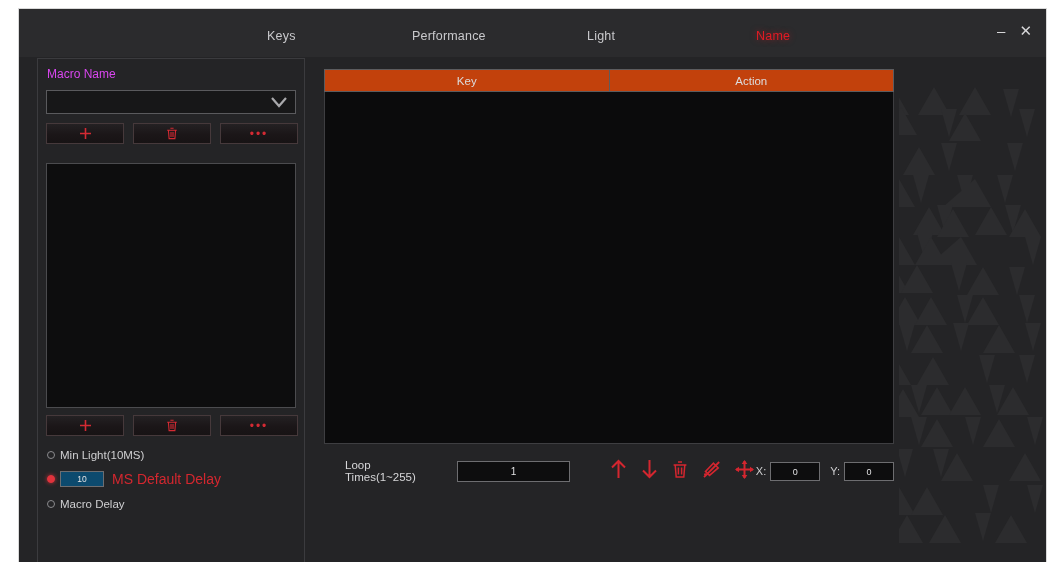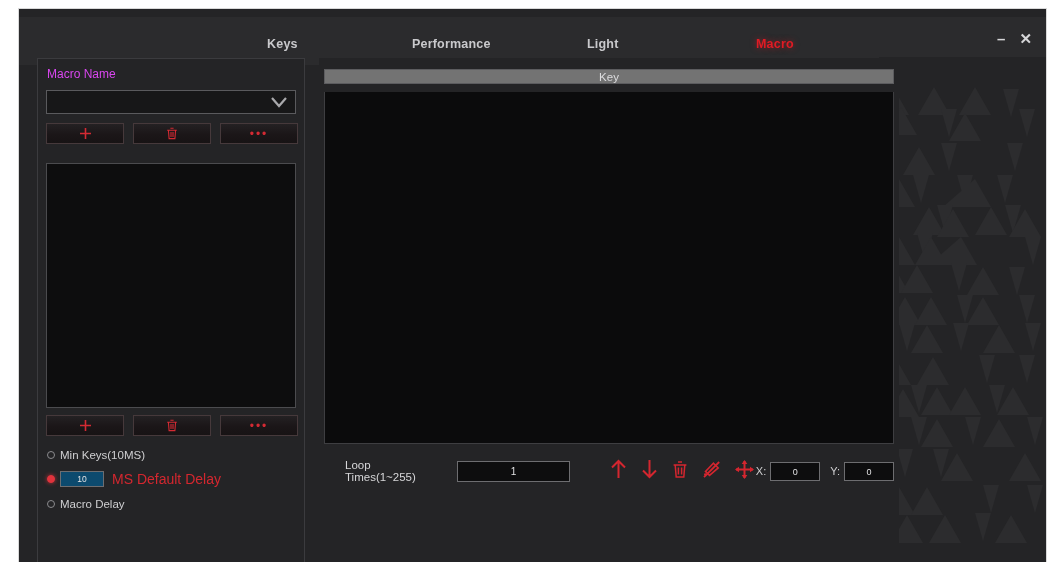--- a/index.html
+++ b/index.html
@@ -19,23 +19,22 @@
     background: #242426;
     border: 1px solid #d9d9d9;
     border-bottom: none;
     box-sizing: border-box;
     overflow: hidden;
   }
 
   
   #title-bar {
     position: absolute;
-    left: 0; top: 8px; right: 0; height: 48px;
+    left: 0; top: 0; right: 0; height: 48px;
     background: #2b2b2d;
-    font-weight: bold;
   }
   .nav-tab {
     position: absolute;
     top: 20px;
     font-size: 12.5px;
     color: #c9c9cc;
     letter-spacing: .2px;
     white-space: nowrap;
     cursor: pointer;
   }
@@ -148,25 +147,25 @@
 
   
   #main-panel {
     position: absolute;
     left: 300px; top: 49px;
     width: 580px; height: 505px;
     background: #242426;
   }
   #table-header {
     position: absolute; left: 5px; top: 11px;
-    width: 570px; height: 15px;
+    width: 570px; height: 23px;
     display: flex;
     border: 1px solid #5c5c5f;
     box-sizing: border-box;
-    background: #737373;
+    background: #c2410c;
   }
   .th {
     flex: 1;
     display: flex; align-items: center; justify-content: center;
     font-size: 11.5px; color: #dcdcde;
     border-right: 1px solid #5c5c5f;
     box-sizing: border-box;
     cursor: pointer;
   }
   .th:last-child { border-right: none; }
@@ -220,21 +219,21 @@
 </style>
 </head>
 <body>
 
 <div id="app-window">
 
   <div id="title-bar">
     <div class="nav-tab" style="left:248px">Keys</div>
     <div class="nav-tab" style="left:393px">Performance</div>
     <div class="nav-tab" style="left:568px">Light</div>
-    <div class="nav-tab active" style="left:737px">Macro</div>
+    <div class="nav-tab active" style="left:737px">Name</div>
 
     <div id="win-controls">
       <span class="win-btn">–</span>
       <span class="win-btn">✕</span>
     </div>
   </div>
 
   <div id="deco-pattern">
     <svg width="167" height="506" viewBox="0 0 167 506" xmlns="http://www.w3.org/2000/svg">
       <g fill="#2c2c2e">
@@ -363,40 +362,41 @@
           <path d="M1.2 3.2 H10.8 M4.4 1.2 H7.6 M2.4 3.2 L3.1 11.6 H8.9 L9.6 3.2 M5 5 V10 M7 5 V10" stroke="#d42a33" stroke-width="1.1" fill="none"></path>
         </svg>
       </div>
       <div class="sq-btn">
         <span class="dots">•••</span>
       </div>
     </div>
 
     <div class="radio-row" style="top:388px">
       <span class="radio"></span>
-      <span>Min Keys(10MS)</span>
+      <span>Min Light(10MS)</span>
     </div>
 
     <div class="radio-row" style="top:412px">
       <span class="radio checked"></span>
       <span id="delay-input">10</span>
       <span id="delay-label">MS Default Delay</span>
     </div>
 
     <div class="radio-row" style="top:437px">
       <span class="radio"></span>
       <span>Macro Delay</span>
     </div>
 
   </div>
 
   <div id="main-panel">
 
     <div id="table-header">
       <div class="th">Key</div>
+      <div class="th">Action</div>
     </div>
 
     <div id="table-body"></div>
 
     <div id="bottom-toolbar">
       <span id="loop-label">Loop Times(1~255)</span>
       <span id="loop-input">1</span>
 
       <span id="tool-icons">
         <span class="tool-icon">

